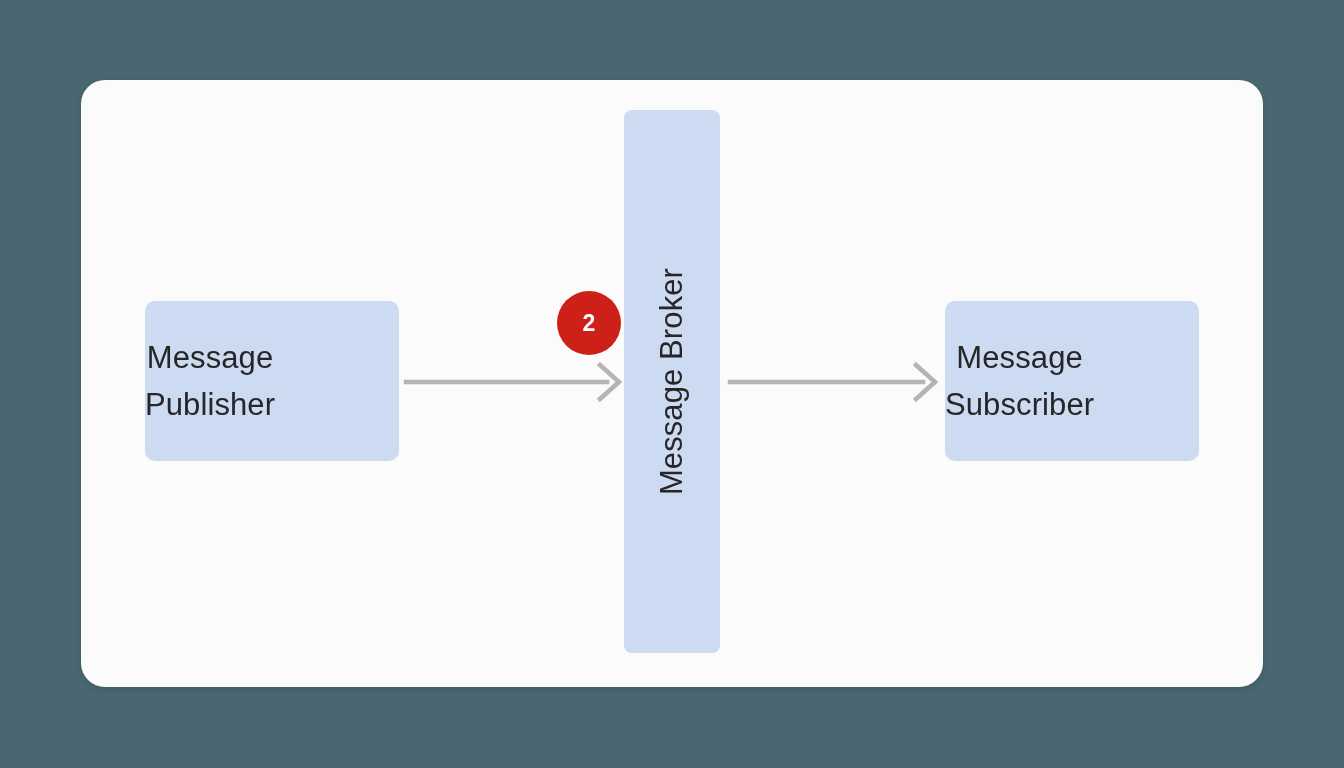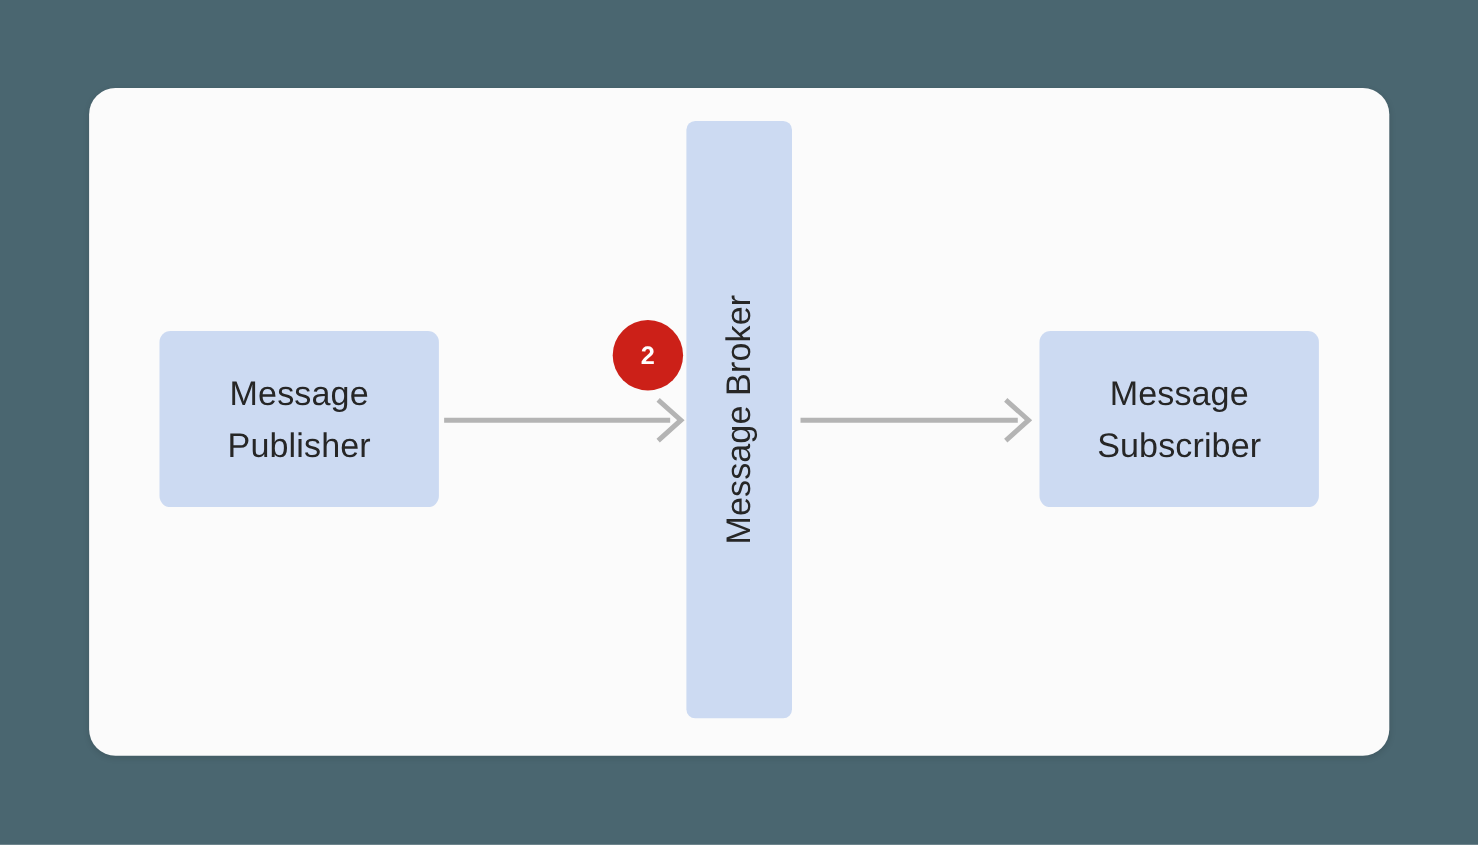--- a/index.html
+++ b/index.html
@@ -33,21 +33,20 @@
     box-shadow: 0 2px 6px rgba(0,0,0,0.12);
   }
 
   
   .node-box {
     position: absolute;
     background: #ccdaf2;
     border-radius: 10px;
     display: flex;
     align-items: center;
-    justify-content: center;
     box-sizing: border-box;
   }
 
   .node-label {
     color: #262626;
     font-size: 31px;
     line-height: 1.52;
     text-align: center;
     letter-spacing: 0.1px;
     white-space: pre-line;

